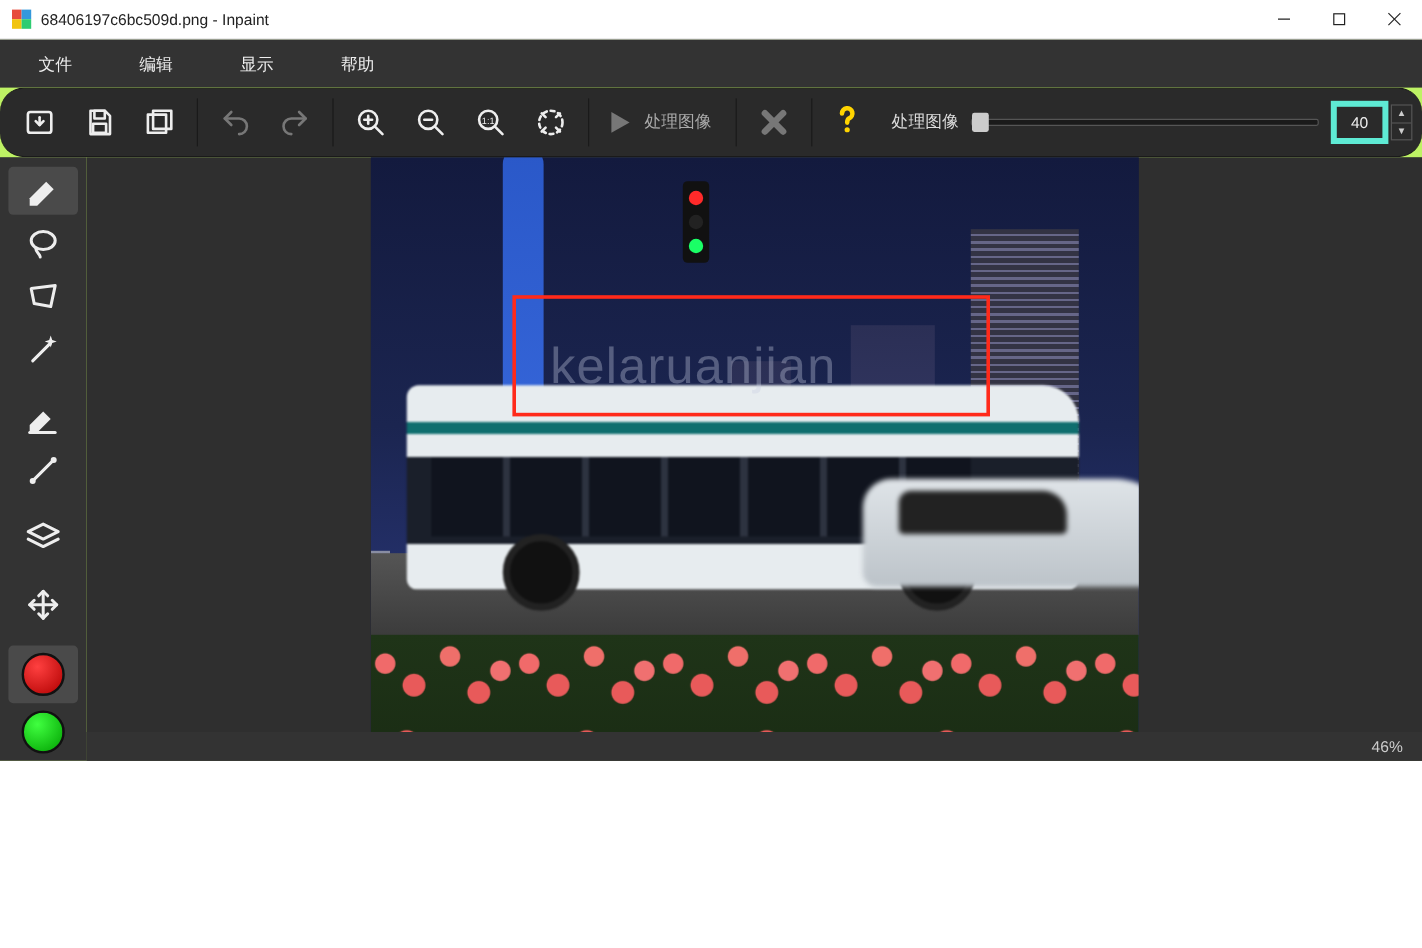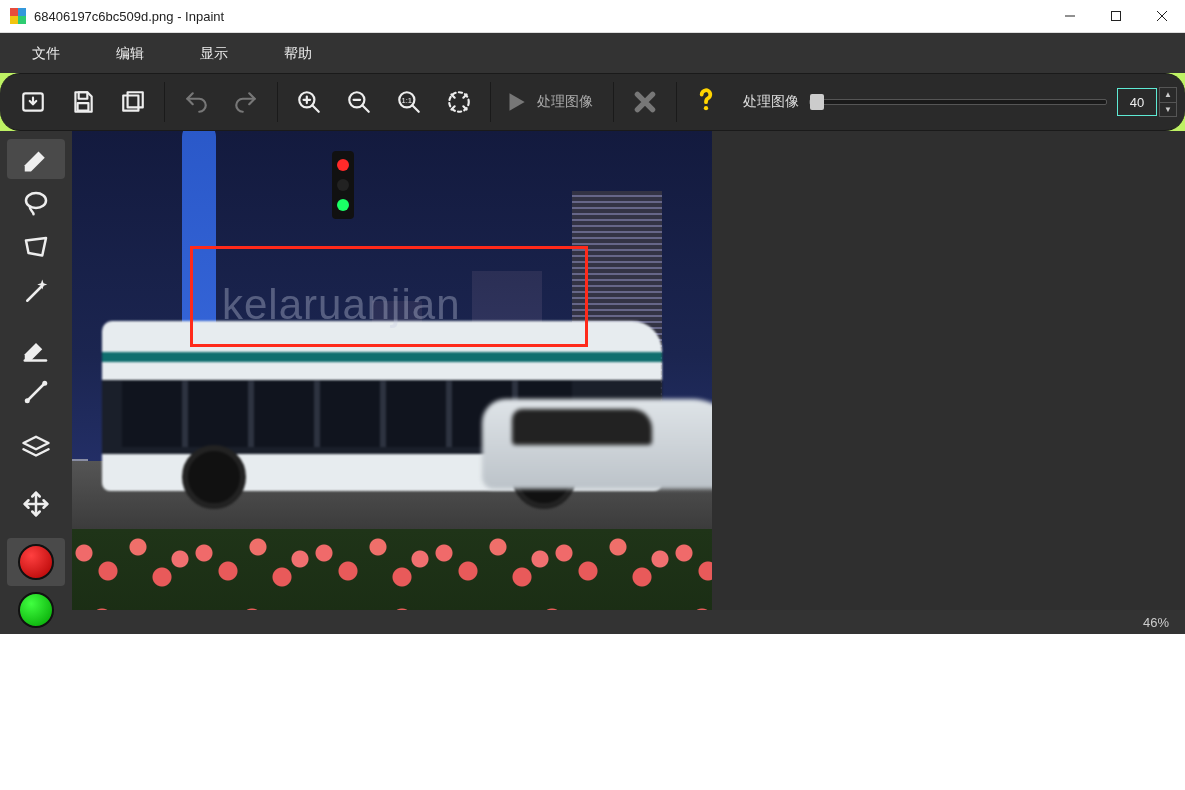--- a/index.html
+++ b/index.html
@@ -28,40 +28,40 @@
   .process{display:flex;align-items:center;padding:0 14px 0 6px;gap:8px;color:#aaa;}
   .process svg{width:26px;height:26px;fill:#777;stroke:none;}
   .process span{font-size:14px;color:#aaa;}
   .cancel svg{fill:#777;stroke:none;}
   .help{padding:0 10px;}
   .help svg{stroke:none;fill:#ffd400;width:26px;height:26px;}
   .brush-label{color:#ddd;font-size:14px;margin:0 10px 0 14px;white-space:nowrap;}
   .slider-wrap{flex:1;display:flex;align-items:center;margin-right:10px;}
   .slider-track{flex:1;height:4px;background:#1a1a1a;border:1px solid #555;position:relative;border-radius:2px;}
   .slider-thumb{position:absolute;left:0;top:-6px;width:14px;height:16px;background:#ccc;border-radius:2px;}
-  .brush-val{width:38px;height:26px;background:#2a2a2a;border:1px solid #5eead4;color:#eee;font-size:13px;display:flex;align-items:center;justify-content:center;margin-right:2px;}
+  .brush-val{width:38px;height:26px;background:#2a2a2a;border:5px solid #5eead4;color:#eee;font-size:13px;display:flex;align-items:center;justify-content:center;margin-right:2px;}
   .spin{width:16px;height:28px;display:flex;flex-direction:column;border:1px solid #555;}
   .spin div{flex:1;display:flex;align-items:center;justify-content:center;color:#ccc;font-size:8px;border-bottom:1px solid #555;}
   .spin div:last-child{border-bottom:none;}
   
   .body{flex:1;display:flex;min-height:0;}
   
   .sidebar{width:72px;background:#333333;display:flex;flex-direction:column;align-items:center;padding-top:6px;gap:0;}
   .sbtn{width:58px;height:48px;display:flex;align-items:center;justify-content:center;border-radius:4px;margin:2px 0;}
   .sbtn.active{background:#4a4a4a;}
   .sbtn svg{width:30px;height:30px;fill:none;stroke:#eee;stroke-width:2;stroke-linecap:round;stroke-linejoin:round;}
   .sidebar .gap{height:14px;}
   .color-dot{width:32px;height:32px;border-radius:50%;border:2px solid #111;margin:6px 0;}
   .color-dot-wrap{width:58px;height:48px;display:flex;align-items:center;justify-content:center;border-radius:4px;}
   .color-dot-wrap.sel{background:#4a4a4a;}
   .red{background:radial-gradient(circle at 35% 30%, #ff4040, #b00000);}
   .green{background:radial-gradient(circle at 35% 30%, #40ff40, #00a000);}
   
   .canvas-area{flex:1;background:#2f2f2f;position:relative;display:flex;flex-direction:column;}
-  .canvas-wrap{flex:1;display:flex;align-items:flex-start;overflow:hidden;}
+  .canvas-wrap{flex:1;display:flex;align-items:flex-start;justify-content:center;overflow:hidden;}
   .image{margin-top:0;width:640px;height:640px;position:relative;background:#1a1f3a;overflow:hidden;}
   
   .sky{position:absolute;inset:0;background:linear-gradient(#131a3e 0%, #1b2550 35%, #24306a 55%, #2a3570 60%);}
   
   .bldg{position:absolute;bottom:300px;}
   .tower{left:110px;width:34px;height:350px;background:linear-gradient(#2a58c8,#3a6be0);border-radius:16px 16px 0 0;}
   .tower:before{content:"";position:absolute;top:-48px;left:50%;transform:translateX(-50%);width:46px;height:46px;border-radius:50%;background:radial-gradient(circle,#6fa0ff,#2a58c8);}
   .tower:after{content:"";position:absolute;top:-100px;left:50%;transform:translateX(-50%);width:2px;height:54px;background:#6fa0ff;}
   .b2{left:500px;width:90px;height:280px;background:repeating-linear-gradient(#334,#334 4px,#668 4px,#668 6px);}
   .b3{left:400px;width:70px;height:200px;bottom:300px;background:linear-gradient(#2b2f55,#3a3f70);}

